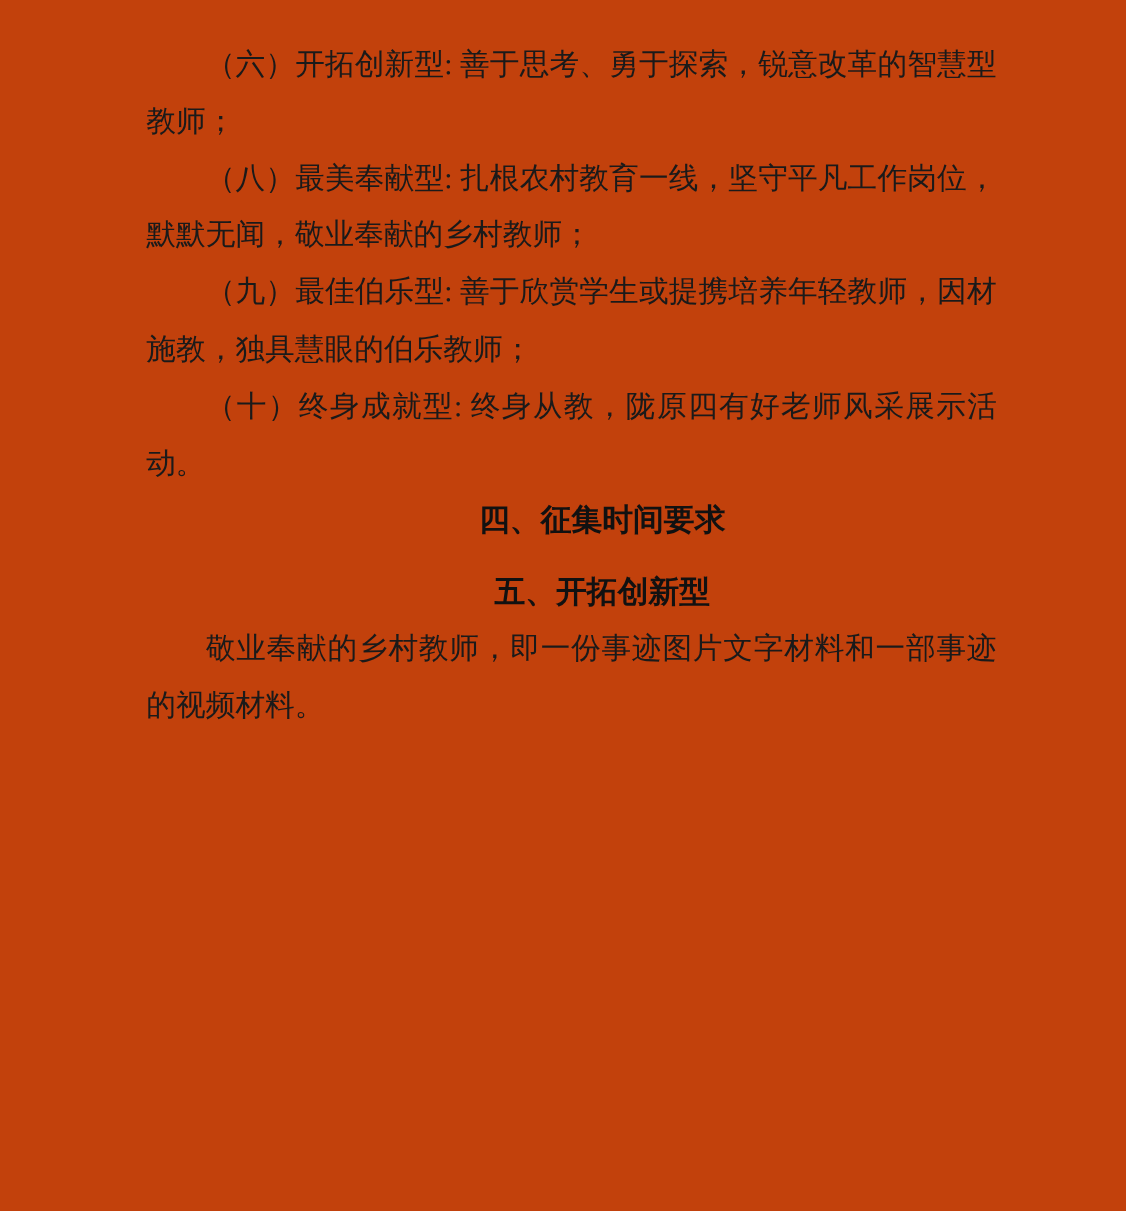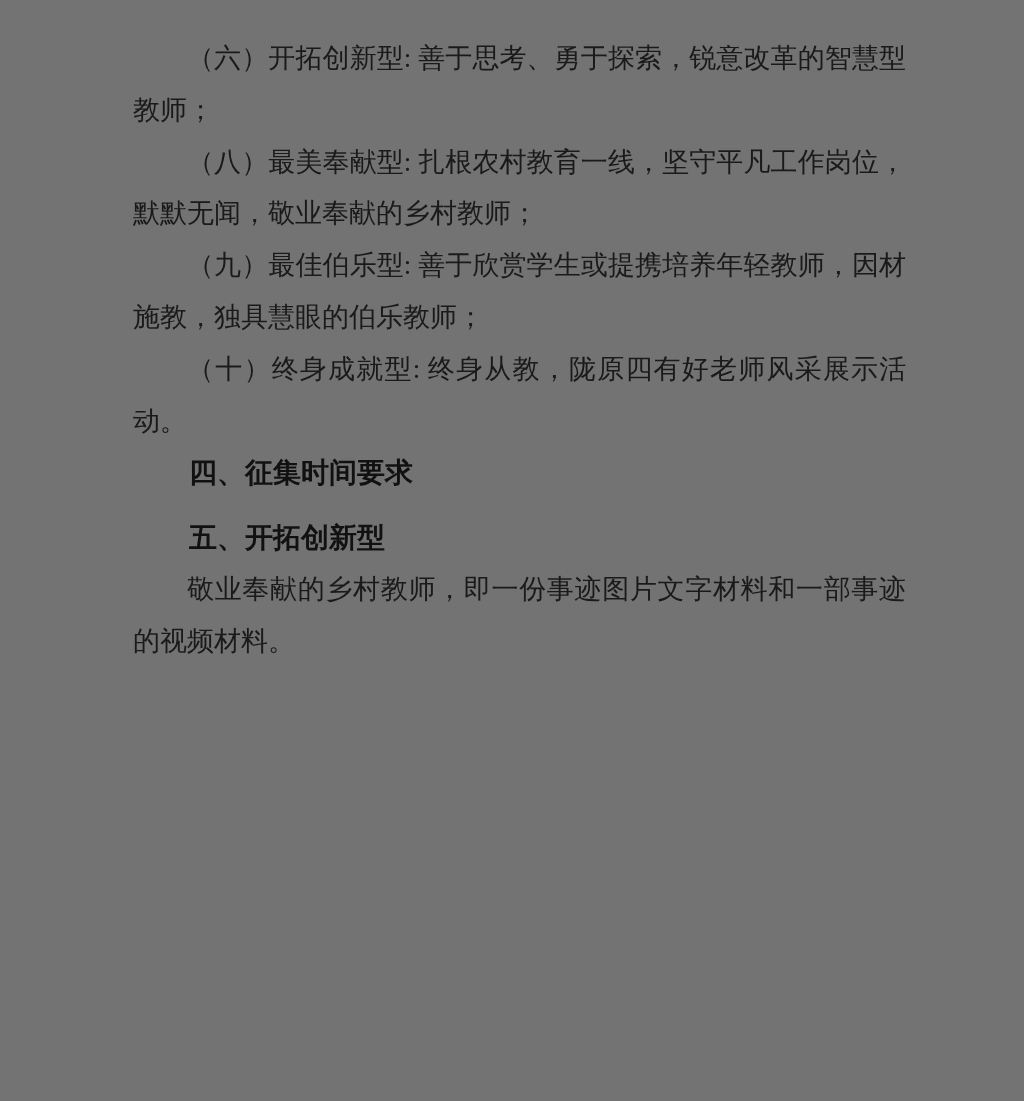--- a/index.html
+++ b/index.html
@@ -10,21 +10,21 @@
   body {
     width: 1024px;
     height: 1101px;
     overflow: hidden;
   }
   .page {
     box-sizing: border-box;
     width: 1024px;
     height: 1101px;
     padding: 33px 118px 0 133px;
-    background: #737373;
+    background: #c2410c;
     color: #1a1a1a;
   }
   .para {
     font-family: "Liberation Serif", "DejaVu Serif", serif;
     font-size: 27px;
     line-height: 51.8px;
     text-align: justify;
     text-indent: 2em;
     margin: 0;
     word-break: break-all;
@@ -32,21 +32,21 @@
   }
   .para.compact {
     letter-spacing: -0.35px;
   }
   .heading {
     font-family: "Liberation Sans", "DejaVu Sans", sans-serif;
     font-weight: bold;
     font-size: 28px;
     line-height: 51.8px;
     text-indent: 2em;
-    text-align: left;
+    text-align: center;
     margin: 0;
     color: #111111;
   }
   .heading.spaced {
     margin-top: 13px;
   }
 </style>
 </head>
 <body>
 

